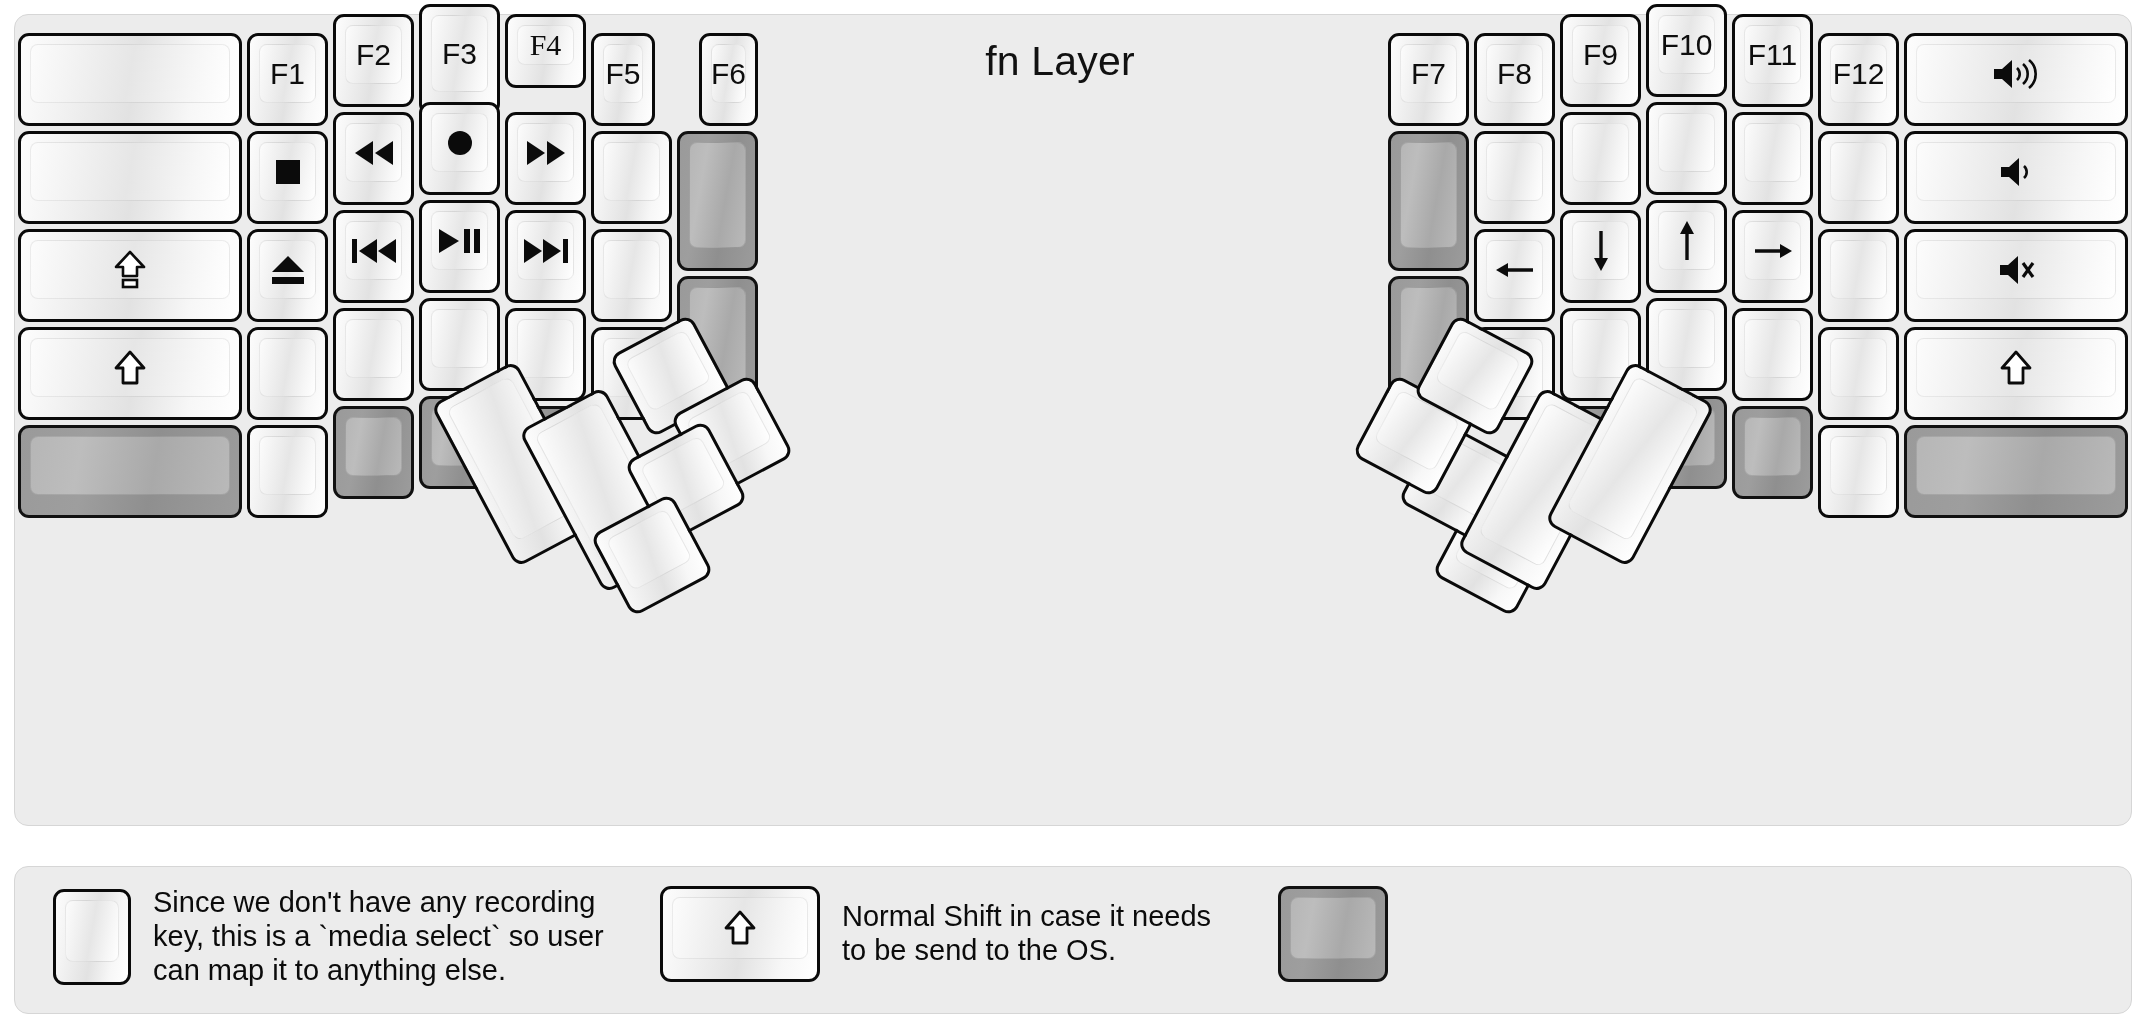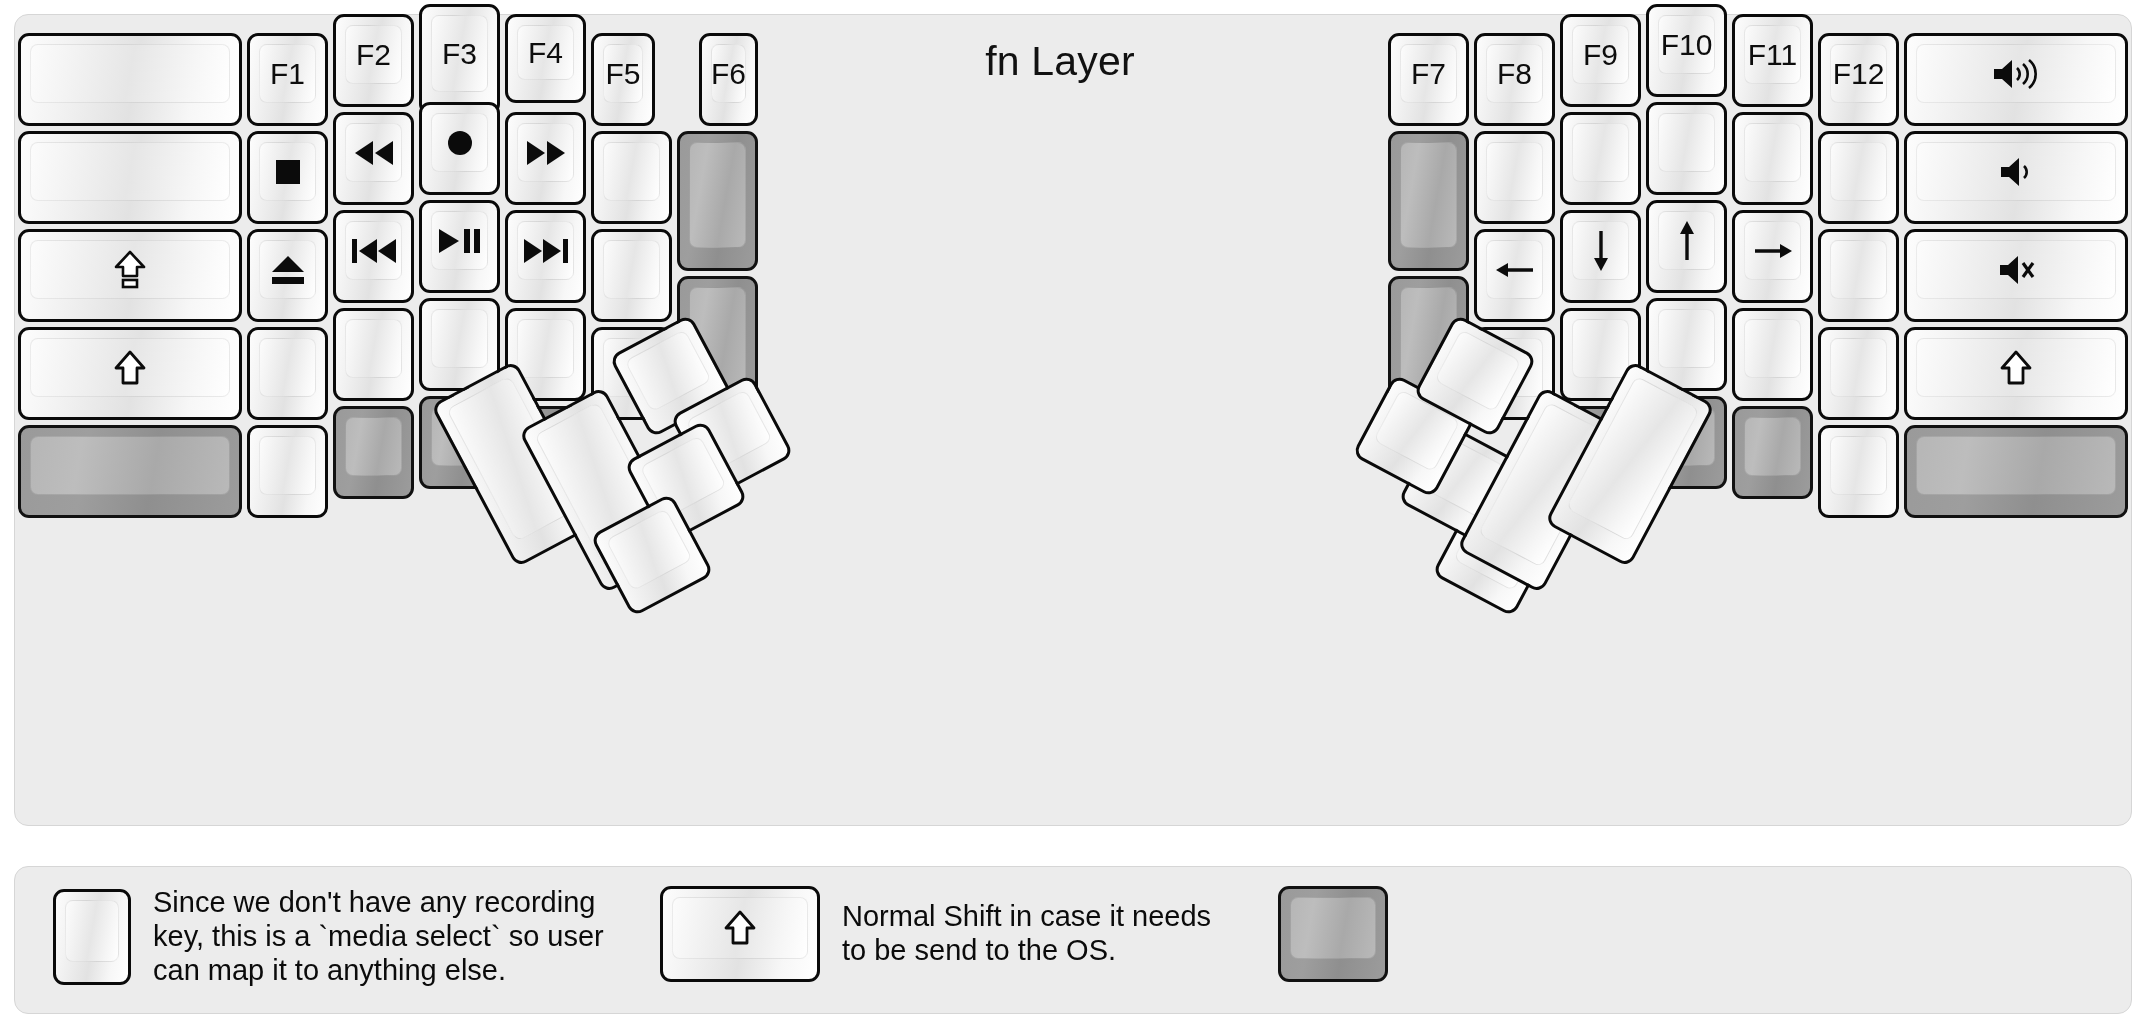--- a/index.html
+++ b/index.html
@@ -164,21 +164,21 @@
             </svg>
           </span>
         </div>
       </div>
       <div class="key sm" style="left: 419px; top: 298px; width: 81px; height: 93px;">
         <div class="cap"></div>
       </div>
       <div class="key trans sm" style="left: 419px; top: 396px; width: 81px; height: 93px;">
         <div class="cap"></div>
       </div>
-      <div class="key sm" style="left: 505px; top: 14px; width: 81px; height: 89px;">
+      <div class="key sm" style="left: 505px; top: 14px; width: 81px; height: 74px; font-family: Liberation Serif, serif;">
         <div class="cap">
           <span class="lg">F4</span>
         </div>
       </div>
       <div class="key sm" style="left: 505px; top: 112px; width: 81px; height: 93px;">
         <div class="cap">
           <span>
             <svg class="ic" width="44" height="28" viewBox="0 0 44 28" xmlns="http://www.w3.org/2000/svg">
               <polygon points="3,2 3,26 21,14" fill="#0b0b0b"></polygon>
               <polygon points="23,2 23,26 41,14" fill="#0b0b0b"></polygon>

